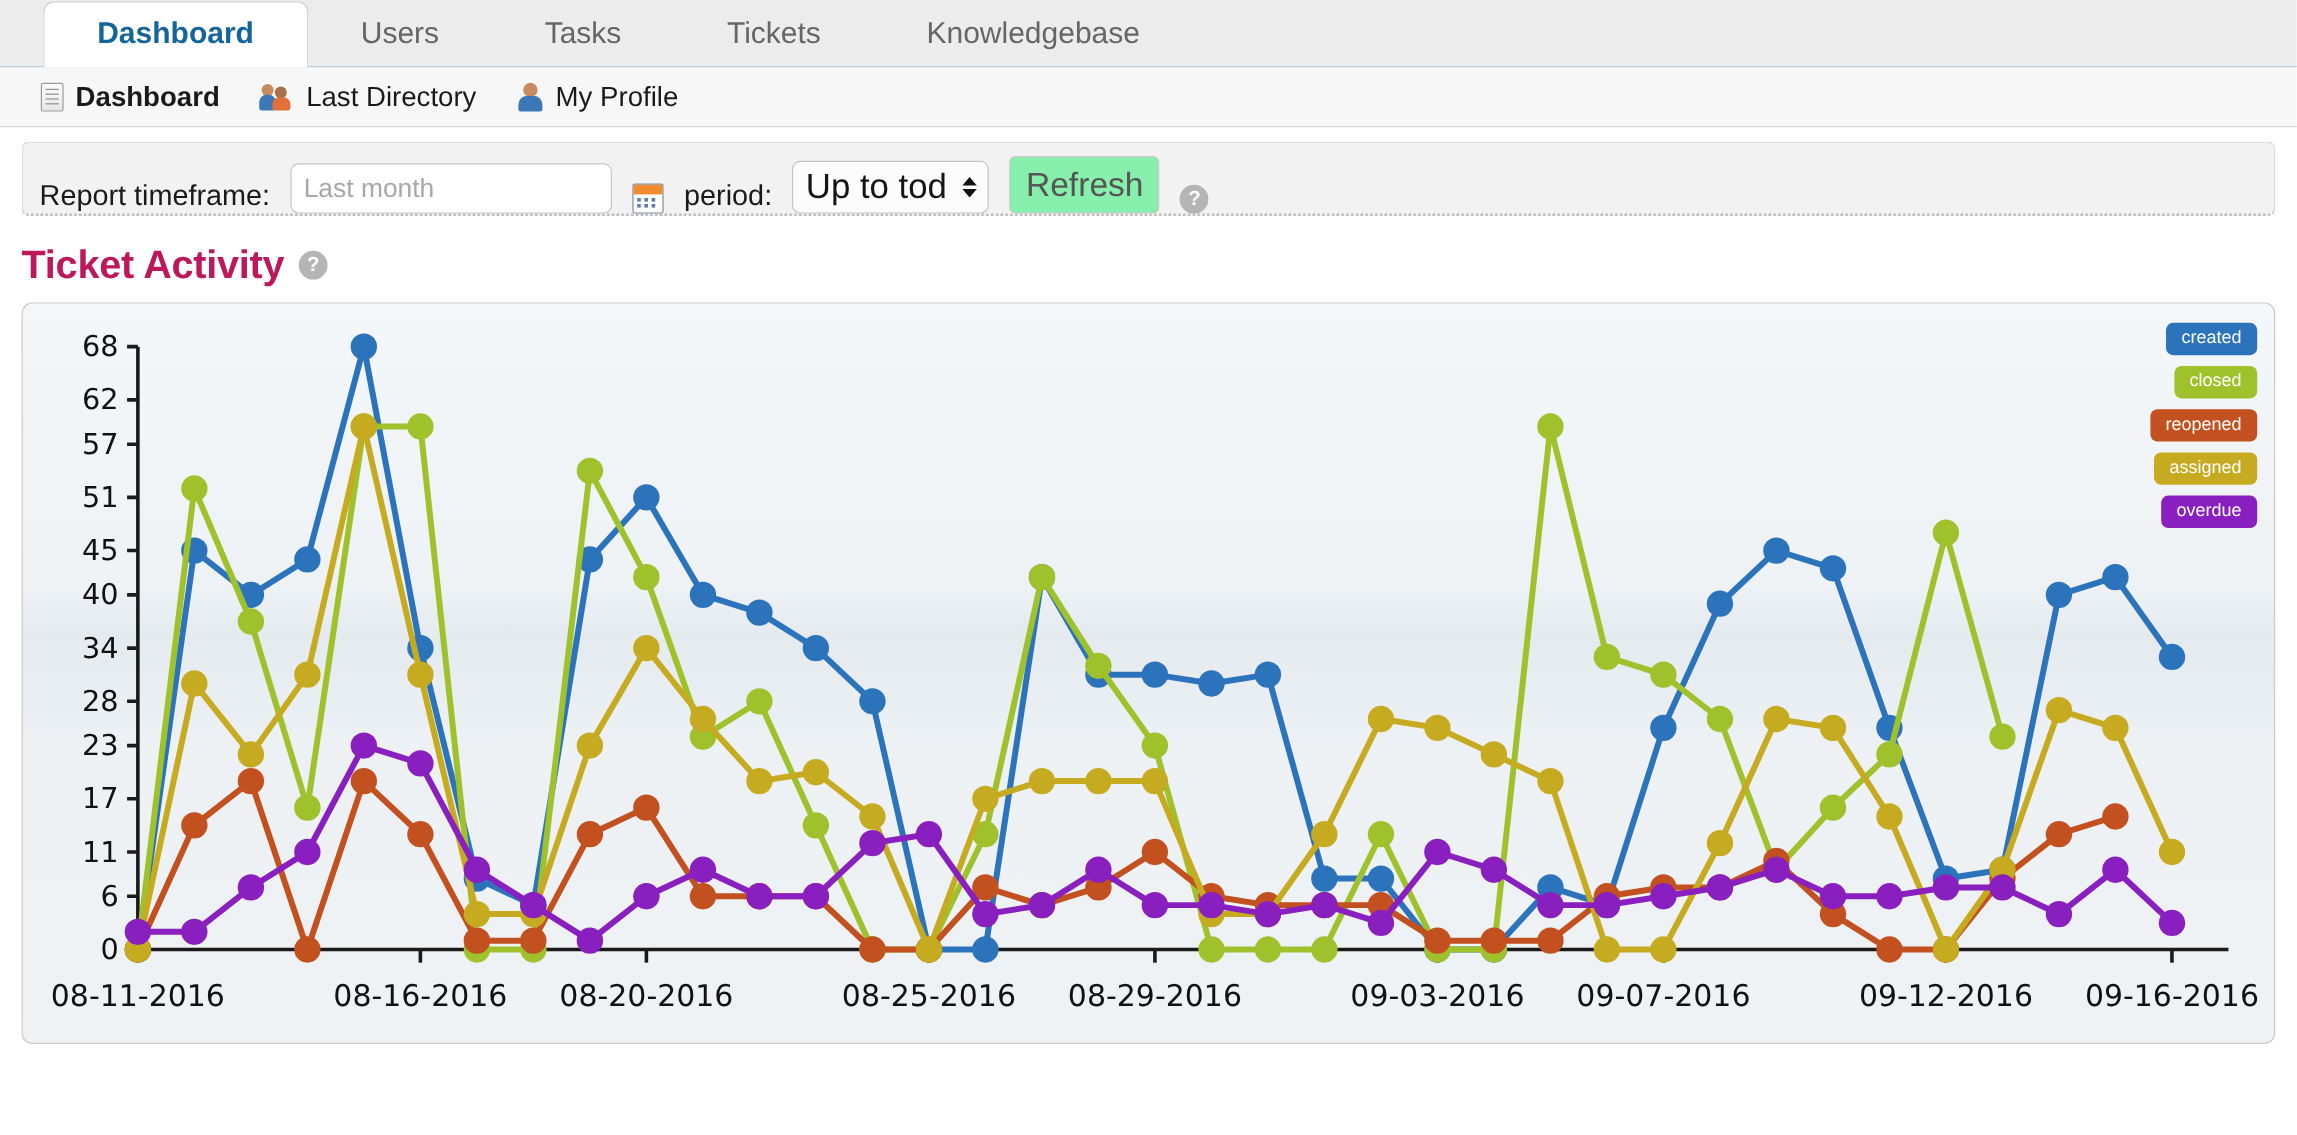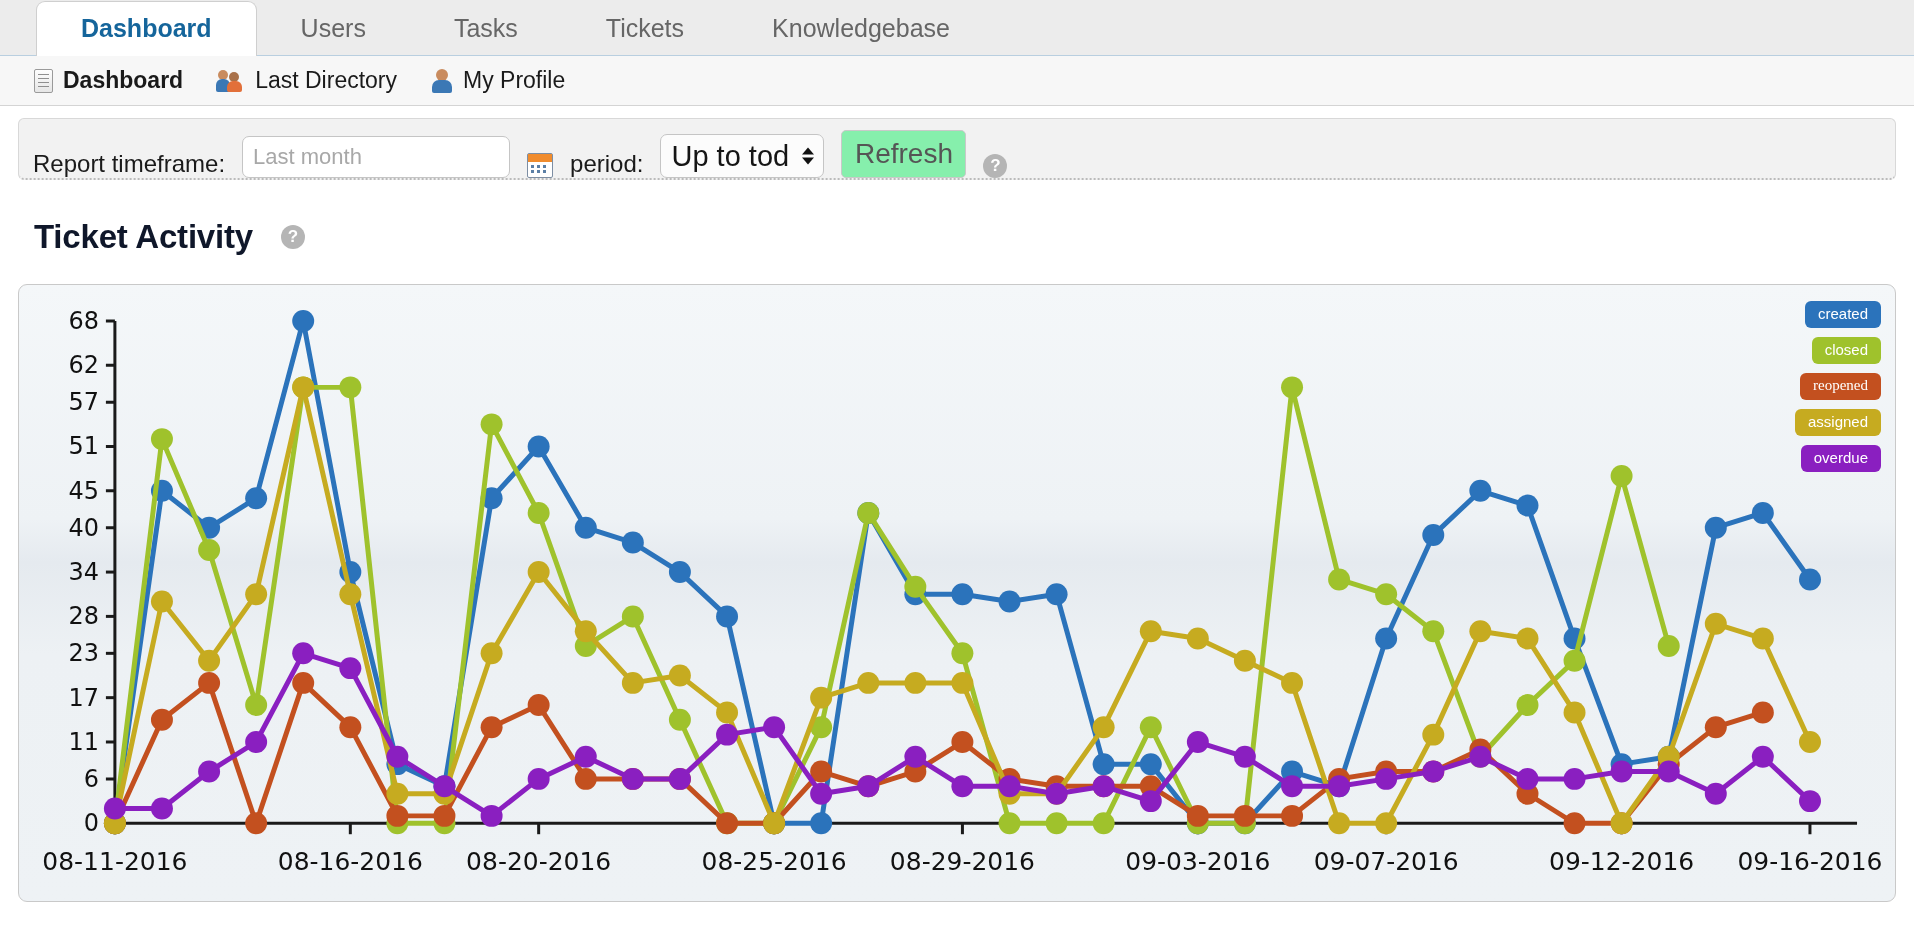--- a/index.html
+++ b/index.html
@@ -148,21 +148,21 @@
     font-size:17px;font-weight:bold;display:inline-flex;align-items:center;justify-content:center;
     cursor:pointer; flex:none;
   }
 
   
   .section-title {
     display:flex; align-items:center; gap:12px;
     padding: 22px 0 12px 18px;
   }
   .section-title h2 {
-    margin:16px; font-size:33px; color:#0f172a; font-weight:bold;
+    margin:0; font-size:33px; color:#be185d; font-weight:bold;
     letter-spacing:-0.2px;
   }
 
   
   .chart-panel {
     margin: 0 18px;
     height: 618px;
     border:1px solid #c9c9c9;
     border-radius:9px;
     background: linear-gradient(180deg,#f4f7f9 0%,#eef2f5 38%, #e5eaef 45%, #edf1f4 60%, #eef2f5 100%);
@@ -482,17 +482,17 @@
         <circle cx="1604.3" cy="488.1" r="11" fill="#8a1fc0"></circle>
         <circle cx="1651.5" cy="488.1" r="11" fill="#8a1fc0"></circle>
         <circle cx="1698.6" cy="510.4" r="11" fill="#8a1fc0"></circle>
         <circle cx="1745.7" cy="473.3" r="11" fill="#8a1fc0"></circle>
         <circle cx="1792.9" cy="517.8" r="11" fill="#8a1fc0"></circle>
       </g>
     </svg>
   <div class="legend" id="legend">
       <div class="legend-item" style="background: rgb(43, 115, 187);">created</div>
       <div class="legend-item" style="background: rgb(159, 194, 44);">closed</div>
-      <div class="legend-item" style="background: rgb(195, 80, 31); font-family: Liberation Serif, serif;">reopened</div>
+      <div class="legend-item" style="background: rgb(195, 80, 31);">reopened</div>
       <div class="legend-item" style="background: rgb(198, 171, 32);">assigned</div>
       <div class="legend-item" style="background: rgb(138, 31, 192);">overdue</div>
     </div>
 </div>
 
 </body></html>

